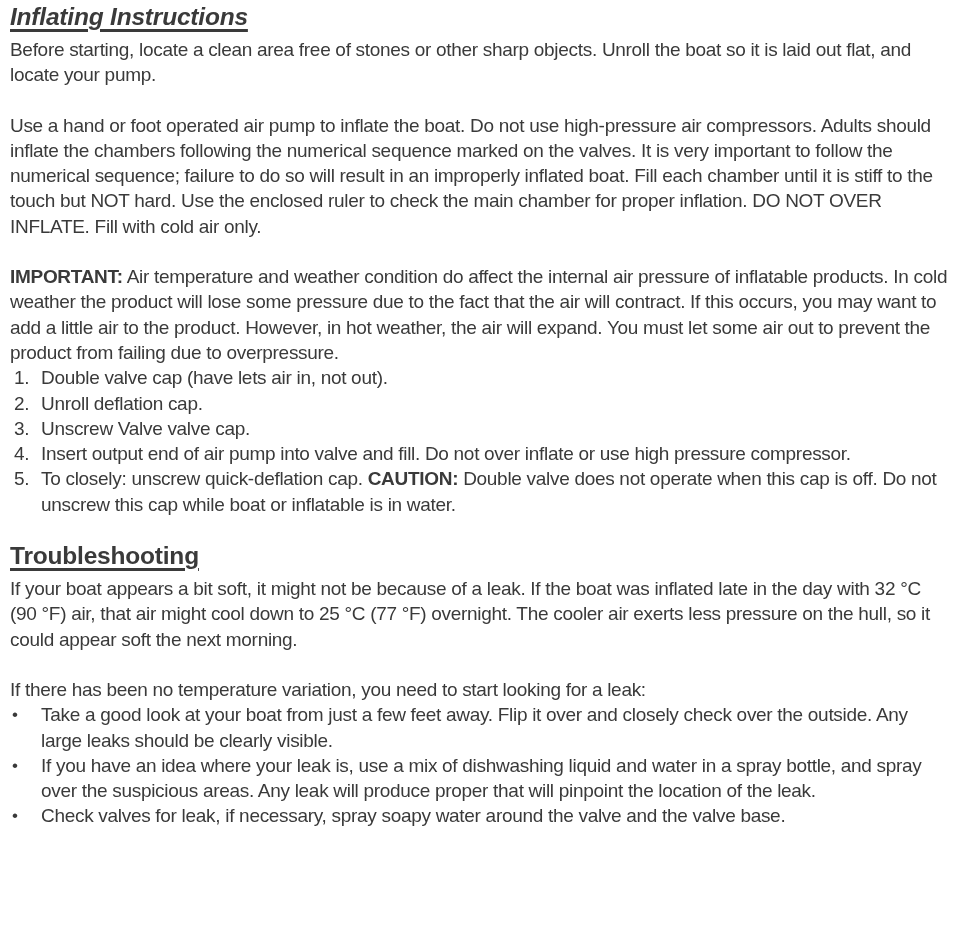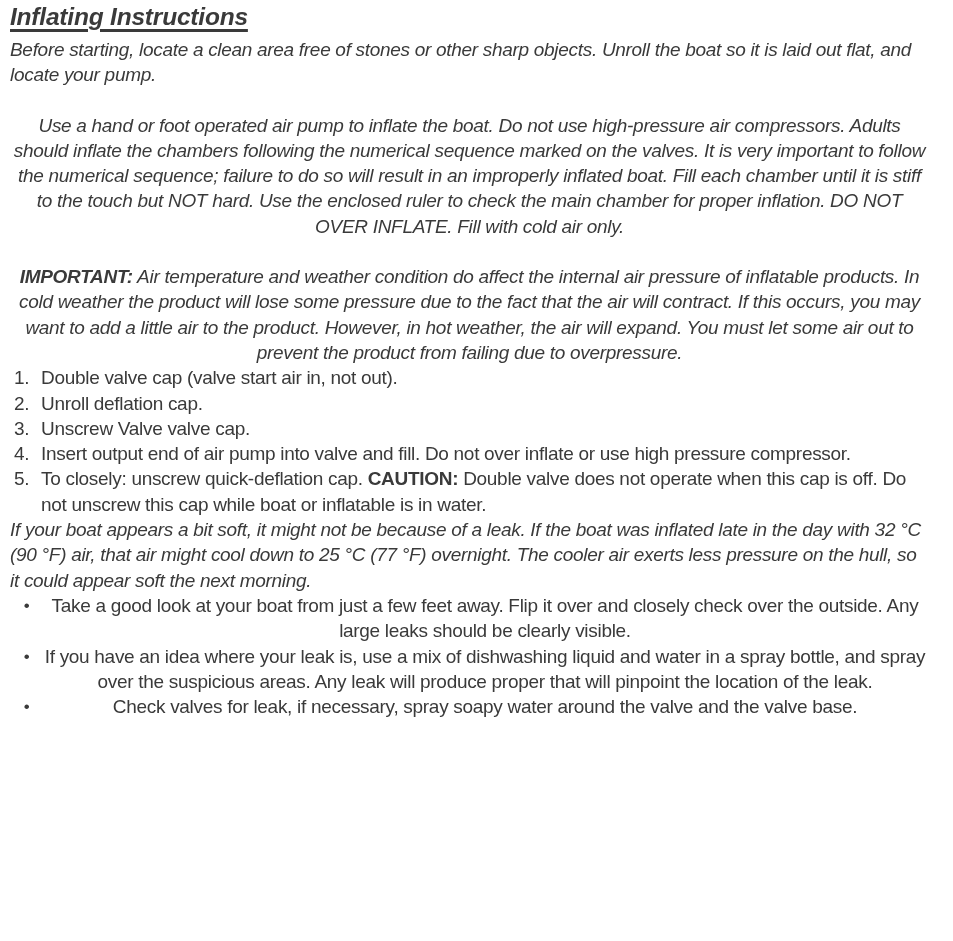--- a/index.html
+++ b/index.html
@@ -10,21 +10,21 @@
   body {
     width: 953px;
     height: 941px;
     overflow: hidden;
     font-family: "Liberation Sans", sans-serif;
     color: #3a3a3a;
   }
   .doc {
     box-sizing: border-box;
     width: 953px;
-    padding: 2px 24px 8px 10px;
+    padding: 2px 4px 8px 10px;
   }
   .heading {
     font-size: 24.5px;
     font-weight: 700;
     line-height: 29px;
     margin: 24px 0 6px 0;
     text-decoration: underline;
     text-decoration-thickness: 3px;
     text-underline-offset: 4px;
     letter-spacing: -0.2px;
@@ -33,25 +33,23 @@
     margin-top: 0;
   }
   .heading.italic {
     font-style: italic;
   }
   .para {
     font-size: 19px;
     line-height: 25.3px;
     letter-spacing: -0.3px;
     margin: 0;
-    font-style: italic;
   }
   .gap-above {
     margin-top: 25px;
-    text-align: center;
   }
   .list {
     margin: 0;
   }
   .list-item {
     display: flex;
     align-items: flex-start;
     font-size: 19px;
     line-height: 25.3px;
     letter-spacing: -0.3px;
@@ -81,42 +79,44 @@
     <section>
       <h2 class="heading first italic">Inflating Instructions</h2>
       <p class="para"><span>Before starting, locate a clean area free of stones or other sharp objects. Unroll the boat so it is laid out flat, and locate your pump.</span></p>
       <p class="para gap-above"><span>Use a hand or foot operated air pump to inflate the boat. Do not use high-pressure air compressors. Adults should inflate the chambers following the numerical sequence marked on the valves. It is very important to follow the numerical sequence; failure to do so will result in an improperly inflated boat. Fill each chamber until it is stiff to the touch but NOT hard. Use the enclosed ruler to check the main chamber for proper inflation. DO NOT OVER INFLATE. Fill with cold air only.</span></p>
       <p class="para gap-above"><strong>IMPORTANT:</strong><span> Air temperature and weather condition do affect the internal air pressure of inflatable products. In cold weather the product will lose some pressure due to the fact that the air will contract. If this occurs, you may want to add a little air to the product. However, in hot weather, the air will expand. You must let some air out to prevent the product from failing due to overpressure.</span></p>
     </section>
     <section>
       <div class="list">
         <div class="list-item">
           <span class="list-marker">1.</span>
-          <span class="item-text"><span>Double valve cap (valve start air in, not out).</span></span>
+          <span class="item-text"><span>Double valve cap (have lets air in, not out).</span></span>
         </div>
         <div class="list-item">
           <span class="list-marker">2.</span>
           <span class="item-text"><span>Unroll deflation cap.</span></span>
         </div>
         <div class="list-item">
           <span class="list-marker">3.</span>
           <span class="item-text"><span>Unscrew Valve valve cap.</span></span>
         </div>
         <div class="list-item">
           <span class="list-marker">4.</span>
           <span class="item-text"><span>Insert output end of air pump into valve and fill. Do not over inflate or use high pressure compressor.</span></span>
         </div>
         <div class="list-item">
           <span class="list-marker">5.</span>
           <span class="item-text"><span>To closely: unscrew quick-deflation cap. </span><strong>CAUTION:</strong><span> Double valve does not operate when this cap is off. Do not unscrew this cap while boat or inflatable is in water.</span></span>
         </div>
       </div>
     </section>
     <section>
+      <h2 class="heading">Troubleshooting</h2>
       <p class="para"><span>If your boat appears a bit soft, it might not be because of a leak. If the boat was inflated late in the day with 32 °C (90 °F) air, that air might cool down to 25 °C (77 °F) overnight. The cooler air exerts less pressure on the hull, so it could appear soft the next morning.</span></p>
+      <p class="para gap-above"><span>If there has been no temperature variation, you need to start looking for a leak:</span></p>
       <div class="list gap-above">
         <div class="list-item">
           <span class="bullet-marker">•</span>
           <span class="item-text"><span>Take a good look at your boat from just a few feet away. Flip it over and closely check over the outside. Any large leaks should be clearly visible.</span></span>
         </div>
         <div class="list-item">
           <span class="bullet-marker">•</span>
           <span class="item-text"><span>If you have an idea where your leak is, use a mix of dishwashing liquid and water in a spray bottle, and spray over the suspicious areas. Any leak will produce proper that will pinpoint the location of the leak.</span></span>
         </div>
         <div class="list-item">

